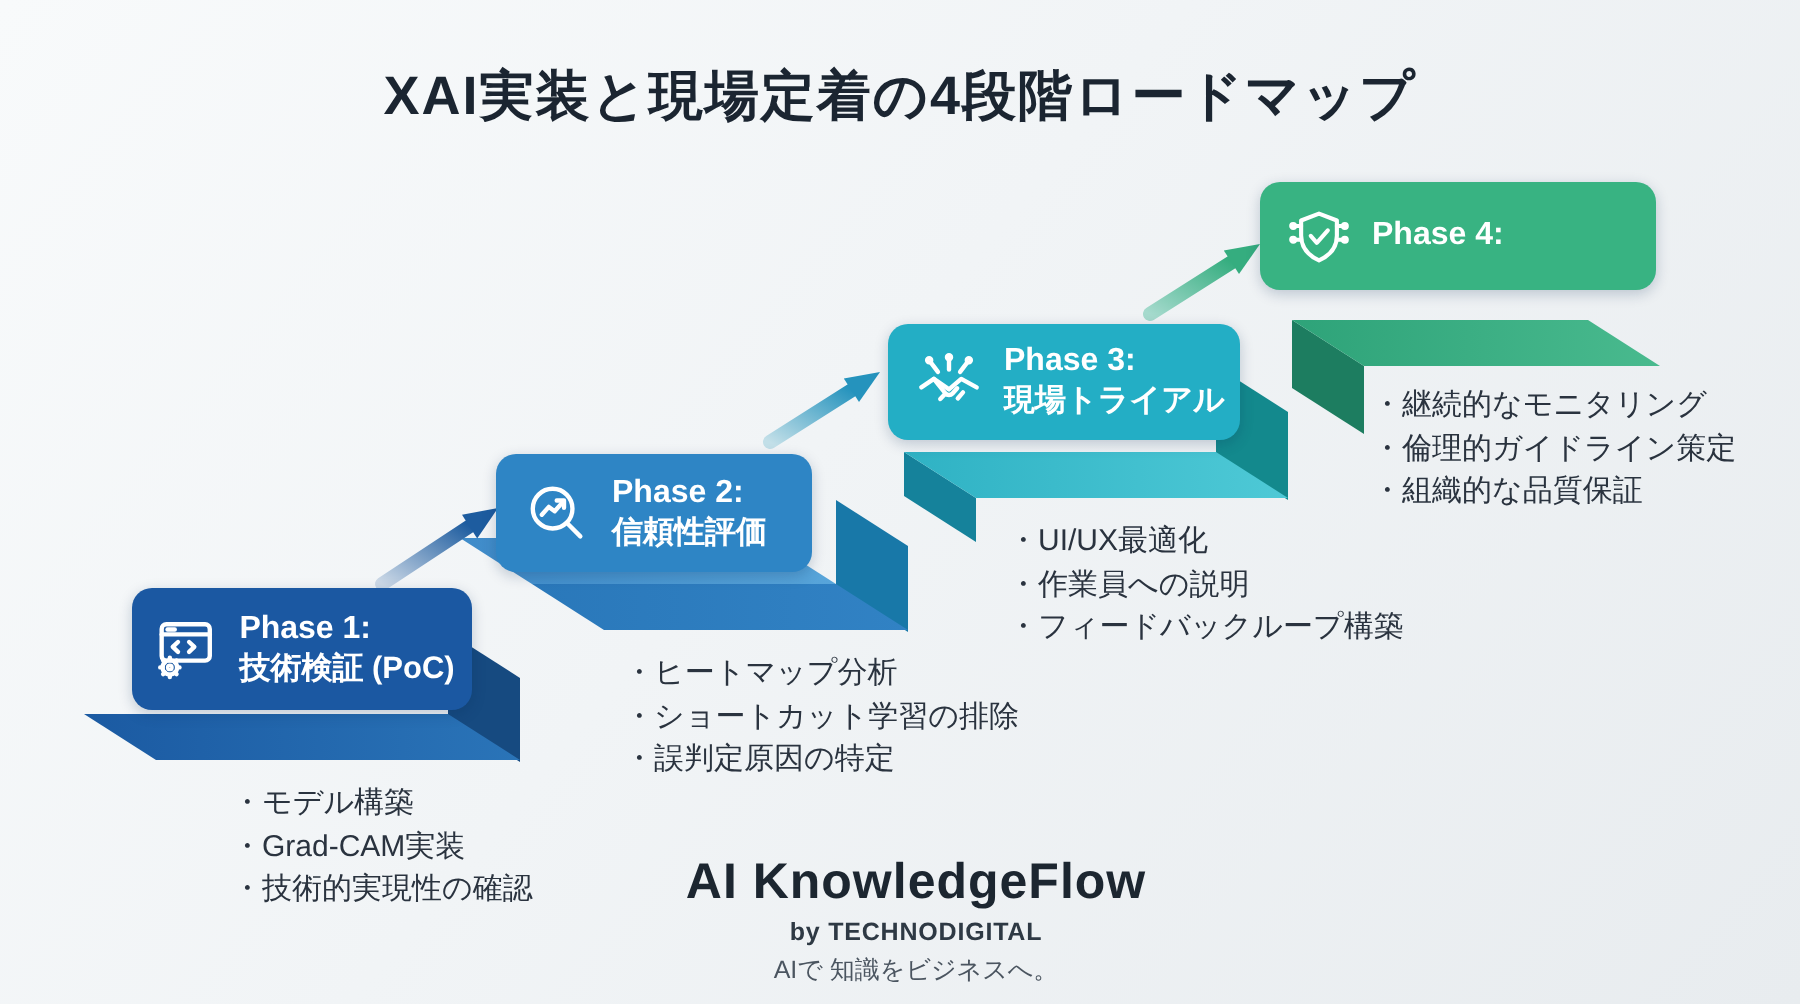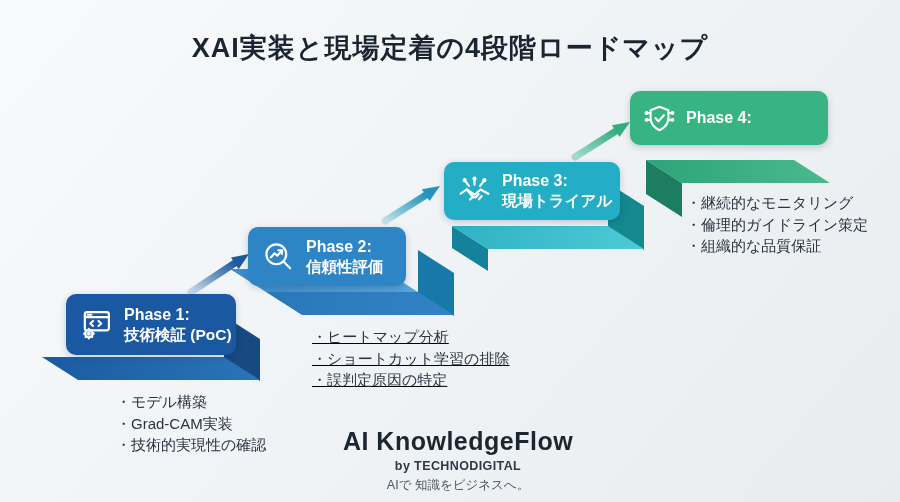--- a/index.html
+++ b/index.html
@@ -97,21 +97,21 @@
     <g>
       <path d="M385,221 L426,195" stroke="url(#ga2)" stroke-width="7" stroke-linecap="round" fill="none"></path>
       <polygon points="440,186 429.5,201 421.9,189.2" fill="#2593bd"></polygon>
     </g>
     <g>
       <path d="M575,157 L616,131" stroke="url(#ga3)" stroke-width="7" stroke-linecap="round" fill="none"></path>
       <polygon points="630,122 619.5,137 611.9,125.2" fill="#35ad7f"></polygon>
     </g>
   </svg>
 
-  <div class="badge" style="left: 66px; top: 294px; width: 170px; height: 61px; background-color: rgb(27, 88, 162);">
+  <div class="badge" style="left: 66px; top: 294px; width: 170px; height: 61px; background-color: rgb(27, 88, 162); justify-content: center;">
     <svg width="35" height="35" viewBox="0 0 24 24" fill="none" stroke="#fff" stroke-width="1.5" stroke-linecap="round" stroke-linejoin="round">
       <rect x="4" y="3.5" width="16.5" height="12.5" rx="1.6"></rect>
       <line x1="4" y1="7" x2="20.5" y2="7"></line>
       <line x1="6" y1="5.3" x2="8.5" y2="5.3"></line>
       <polyline points="9.6,9.6 7.8,11.3 9.6,13"></polyline>
       <polyline points="13.4,9.6 15.2,11.3 13.4,13"></polyline>
       <circle cx="6.8" cy="18.3" r="2.5"></circle>
       <circle cx="6.8" cy="18.3" r="0.6"></circle>
       <line x1="6.8" y1="15" x2="6.8" y2="15.8"></line>
         <line x1="6.8" y1="20.8" x2="6.8" y2="21.6"></line>
@@ -176,24 +176,29 @@
     <div class="txt">
       <div class="l1">Phase 4:</div>
     </div>
   </div>
 
   <ul class="blist" style="left:116px;top:391px;">
     <li>モデル構築</li>
     <li>Grad-CAM実装</li>
     <li>技術的実現性の確認</li>
   </ul>
-  <ul class="blist" style="left:312px;top:326px;text-decoration:underline;">
+  <ul class="blist" style="left:312px;top:326px;">
     <li>ヒートマップ分析</li>
     <li>ショートカット学習の排除</li>
     <li>誤判定原因の特定</li>
+  </ul>
+  <ul class="blist" style="left:504px;top:260px;">
+    <li>UI/UX最適化</li>
+    <li>作業員への説明</li>
+    <li>フィードバックループ構築</li>
   </ul>
   <ul class="blist" style="left:686px;top:192px;">
     <li>継続的なモニタリング</li>
     <li>倫理的ガイドライン策定</li>
     <li>組織的な品質保証</li>
   </ul>
 
   <div class="footer brand">AI KnowledgeFlow</div>
   <div class="footer byline">by TECHNODIGITAL</div>
   <div class="footer tagline">AIで 知識をビジネスへ。</div>

